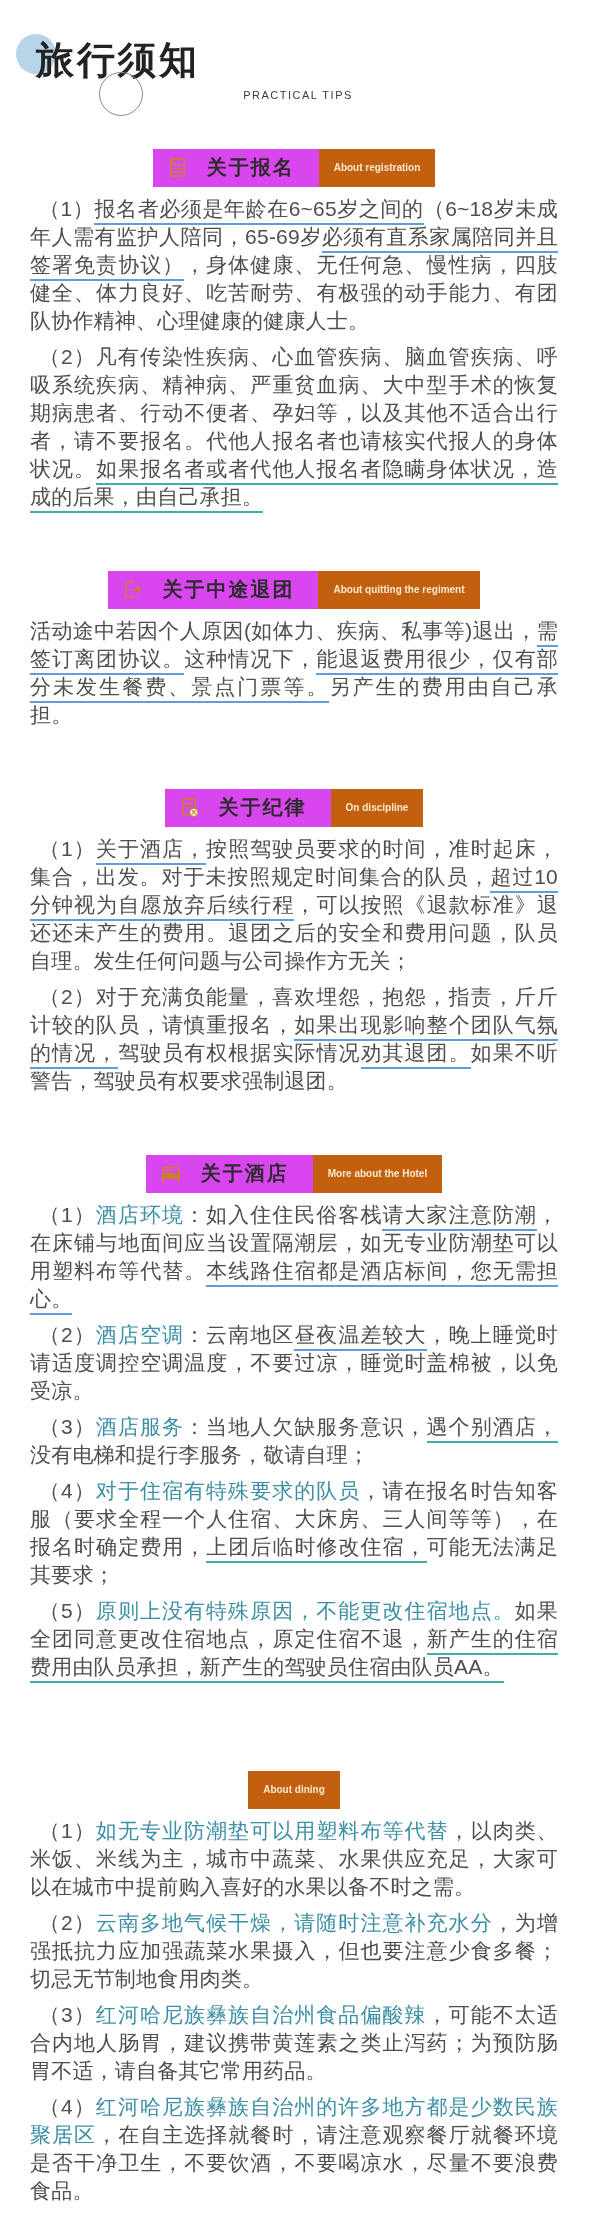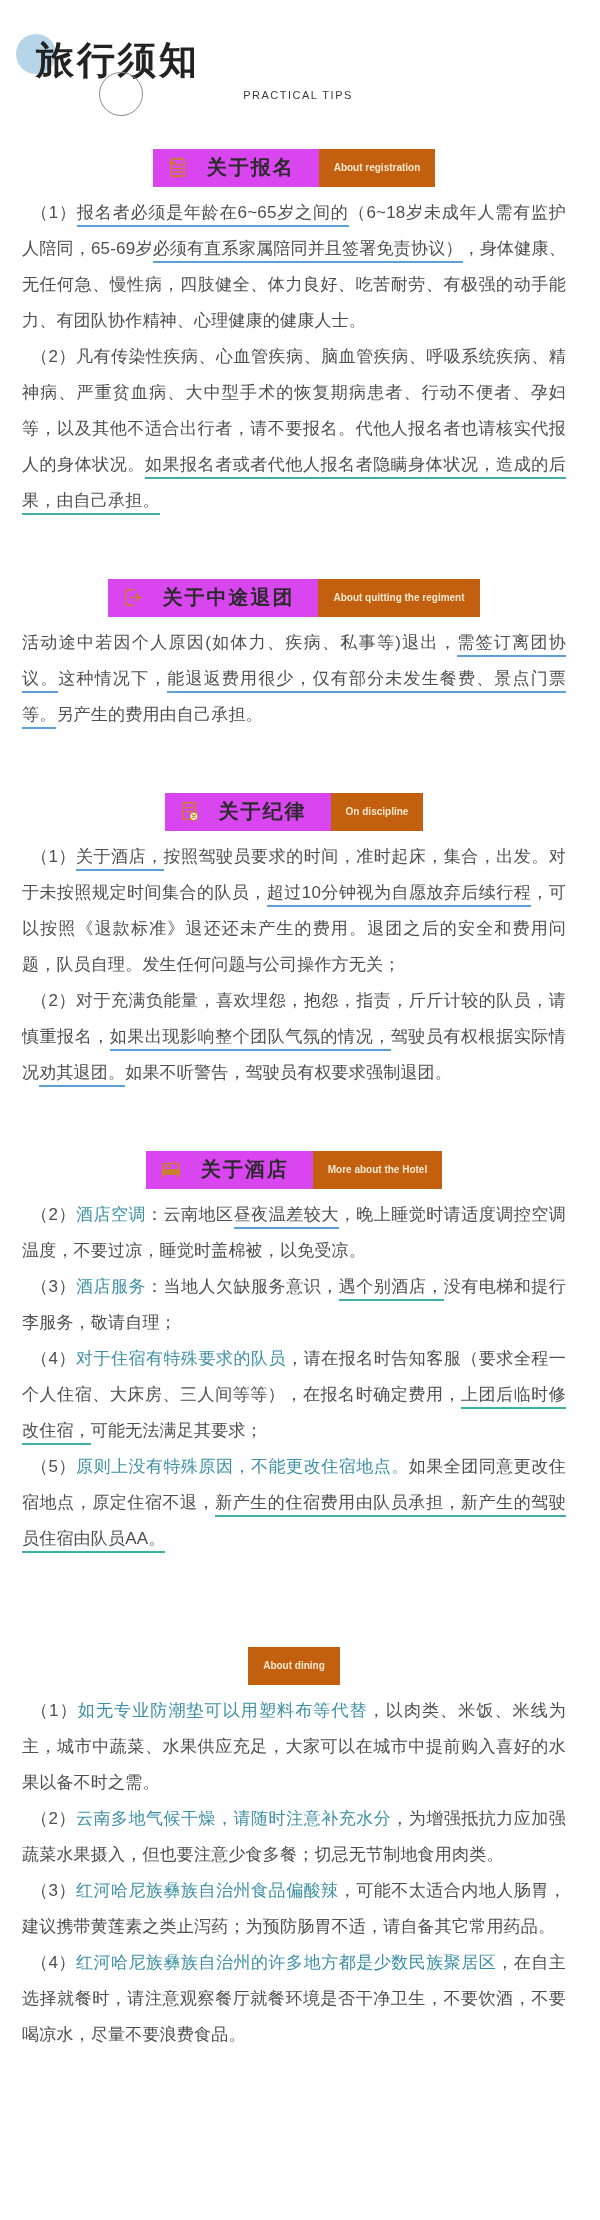--- a/index.html
+++ b/index.html
@@ -37,21 +37,21 @@
   .sec-icon svg{display:block;}
   .sec-title{font-size:20px;font-weight:bold;color:#2b2b2b;letter-spacing:2px;white-space:nowrap;}
   .sec-tag{
     display:flex;align-items:center;
     background:var(--accent,#c3600f);
     color:#f9e8ce;font-size:10px;font-weight:bold;
     padding:0 15px;white-space:nowrap;
   }
   .sec-body{margin-top:8px;}
   .para{
-    margin:0;font-size:17px;line-height:36px;
+    margin:8px;font-size:21px;line-height:28px;
     text-align:justify;color:#4e4e4e;
     letter-spacing:0.2px;
   }
   .para.num{text-indent:9px;}
   .seg{}
   .u-blue{border-bottom:2px solid var(--u-blue,#5e9fd8);padding-bottom:3px;}
   .u-teal{border-bottom:2px solid var(--u-teal,#43aea8);padding-bottom:3px;}
   .hl{color:var(--hl,#3c8fa4);}
 </style>
 </head>
@@ -133,20 +133,21 @@
                 <rect x="3" y="11" width="18" height="6" rx="1" fill="#c8802f" stroke="none"></rect>
                 <path d="M4 17 V19.5 M20 17 V19.5" fill="none" stroke="#c8802f" stroke-width="1.6" stroke-linecap="round" stroke-linejoin="round"></path>
                 <path d="M7 8.5 H11" stroke="#c8802f" stroke-width="2" stroke-linecap="round"></path>
               </svg>
             </span>
             <span class="sec-title">关于酒店</span>
           </div>
           <div class="sec-tag">More about the Hotel</div>
         </div>
         <div class="sec-body">
+          <p class="para num"><span class="seg">（1）</span><span class="seg hl">酒店环境</span><span class="seg">：如入住住民俗客栈</span><span class="seg u-blue">请大家注意防潮</span><span class="seg">，在床铺与地面间应当设置隔潮层，如无专业防潮垫可以用塑料布等代替。</span><span class="seg u-blue">本线路住宿都是酒店标间，您无需担心。</span></p>
           <p class="para num"><span class="seg">（2）</span><span class="seg hl">酒店空调</span><span class="seg">：云南地区</span><span class="seg u-blue">昼夜温差较大</span><span class="seg">，晚上睡觉时请适度调控空调温度，不要过凉，睡觉时盖棉被，以免受凉。</span></p>
           <p class="para num"><span class="seg">（3）</span><span class="seg hl">酒店服务</span><span class="seg">：当地人欠缺服务意识，</span><span class="seg u-teal">遇个别酒店，</span><span class="seg">没有电梯和提行李服务，敬请自理；</span></p>
           <p class="para num"><span class="seg">（4）</span><span class="seg hl">对于住宿有特殊要求的队员</span><span class="seg">，请在报名时告知客服（要求全程一个人住宿、大床房、三人间等等），在报名时确定费用，</span><span class="seg u-teal">上团后临时修改住宿，</span><span class="seg">可能无法满足其要求；</span></p>
           <p class="para num"><span class="seg">（5）</span><span class="seg hl">原则上没有特殊原因，不能更改住宿地点。</span><span class="seg">如果全团同意更改住宿地点，原定住宿不退，</span><span class="seg u-teal">新产生的住宿费用由队员承担，新产生的驾驶员住宿由队员AA。</span></p>
         </div>
       </section>
       <section>
         <div class="sec-header">
           <div class="sec-tag">About dining</div>
         </div>

